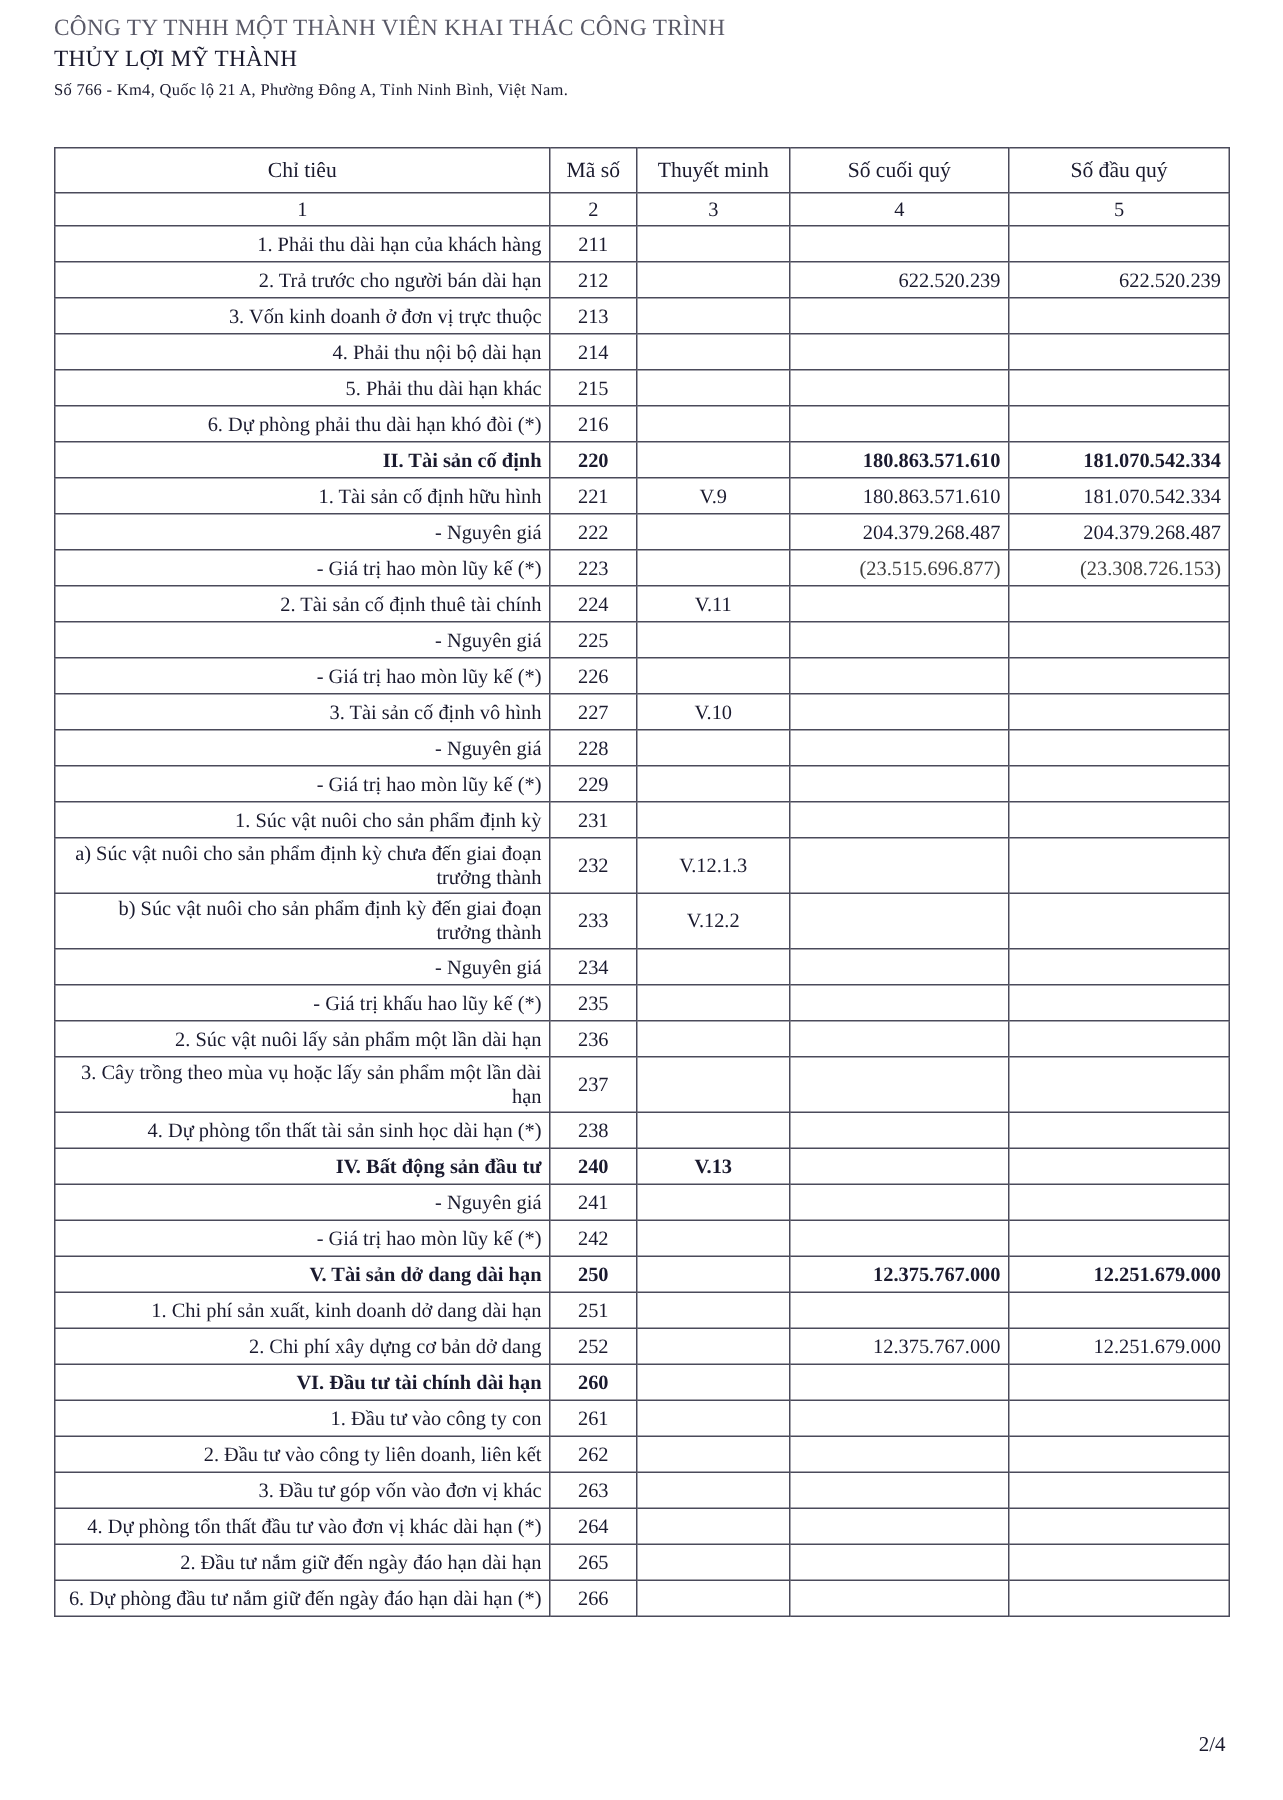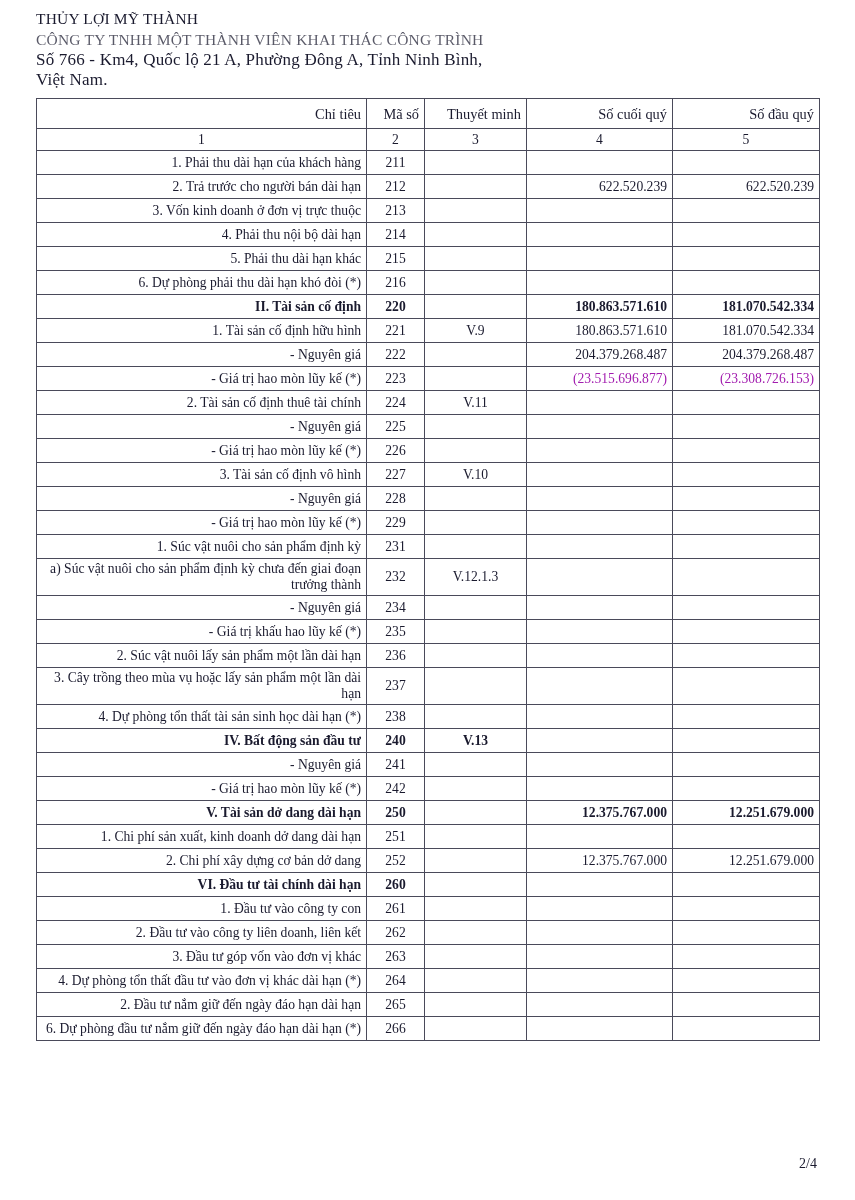--- a/index.html
+++ b/index.html
@@ -32,21 +32,21 @@
     font-size: 15.5px;
     letter-spacing: 0.2px;
     line-height: 21px;
     white-space: pre-wrap;
   }
   .header .company-line-1,
   .header .company-line-2 {
     font-size: 15.5px;
   }
   .header .addr {
-    font-size: 17px;
+    font-size: 11px;
     line-height: 20px;
     max-width: 460px;
   }
   table.fin {
     position: absolute;
     left: 36px;
     top: 98px;
     border-collapse: collapse;
     width: 783px;
     table-layout: fixed;
@@ -61,55 +61,55 @@
     box-sizing: border-box;
     font-weight: normal;
   }
   col.c-name { width: 330px; }
   col.c-code { width: 58px; }
   col.c-note { width: 102px; }
   col.c-end  { width: 146px; }
   col.c-beg  { width: 147px; }
 
   table.fin thead th {
-    text-align: right;
+    text-align: center;
     font-weight: normal;
     height: 30px;
     font-size: 14.4px;
   }
   table.fin tr.numrow td {
     text-align: center;
     height: 22px;
     font-size: 13.6px;
   }
   td.name { text-align: right; }
   td.code, td.note { text-align: center; }
   td.num  { text-align: right; padding-right: 8px; }
   tr.bold td { font-weight: bold; }
   td.two-line { height: 38px; }
-  .faint { color: #a21caf; }
+  .faint { color: #404040; }
   .pagenum {
     position: absolute;
     right: 38px;
     bottom: 28px;
     font-size: 14px;
     margin-left: 18px;
   }
   .fade-top {
     opacity: 0.72;
   }
 </style>
 </head>
 <body>
 
 <div class="page">
 
   <div class="header">
+    <div class="line company-line-1 fade-top">CÔNG TY TNHH MỘT THÀNH VIÊN KHAI THÁC CÔNG TRÌNH</div>
     <div class="line company-line-2">THỦY LỢI MỸ THÀNH</div>
-    <div class="line company-line-1 fade-top">CÔNG TY TNHH MỘT THÀNH VIÊN KHAI THÁC CÔNG TRÌNH</div>
     <div class="line addr">Số 766 - Km4, Quốc lộ 21 A, Phường Đông A, Tỉnh Ninh Bình, Việt Nam.</div>
   </div>
 
   <table class="fin">
     <colgroup>
       <col class="c-name">
       <col class="c-code">
       <col class="c-note">
       <col class="c-end">
       <col class="c-beg">
@@ -251,20 +251,27 @@
           <td class="num"></td>
         </tr>
         <tr>
           <td class="name two-line">a) Súc vật nuôi cho sản phẩm định kỳ chưa đến giai đoạn trưởng thành</td>
           <td class="code">232</td>
           <td class="note">V.12.1.3</td>
           <td class="num"></td>
           <td class="num"></td>
         </tr>
         <tr>
+          <td class="name two-line">b) Súc vật nuôi cho sản phẩm định kỳ đến giai đoạn trưởng thành</td>
+          <td class="code">233</td>
+          <td class="note">V.12.2</td>
+          <td class="num"></td>
+          <td class="num"></td>
+        </tr>
+        <tr>
           <td class="name">- Nguyên giá</td>
           <td class="code">234</td>
           <td class="note"></td>
           <td class="num"></td>
           <td class="num"></td>
         </tr>
         <tr>
           <td class="name">- Giá trị khấu hao lũy kế (*)</td>
           <td class="code">235</td>
           <td class="note"></td>

